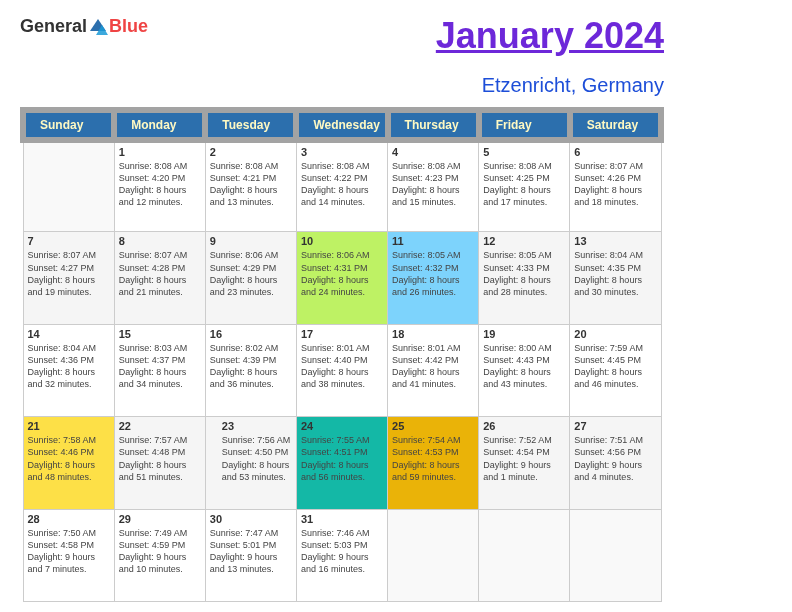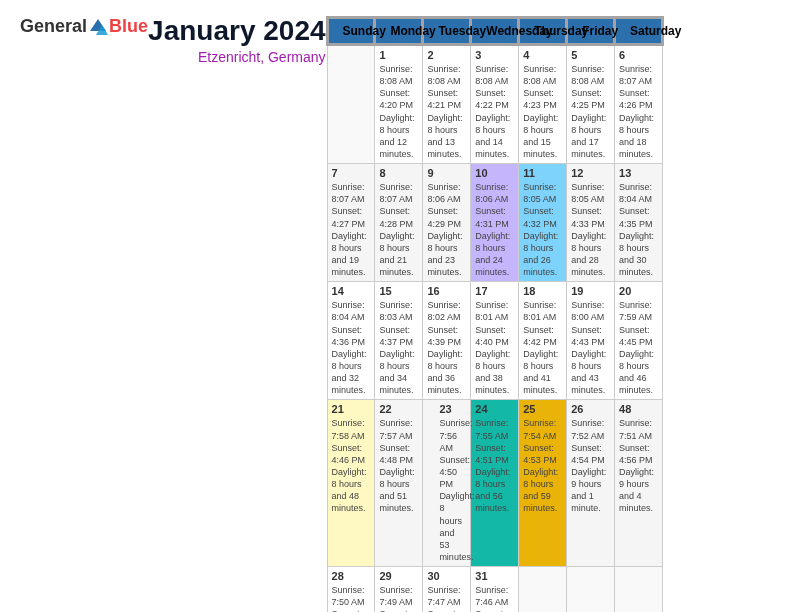--- a/index.html
+++ b/index.html
@@ -8,21 +8,21 @@
       background: #fff;
       width: 792px;
       height: 612px;
       overflow: hidden;
     }
     .page {
       width: 684px;
       height: 612px;
       padding: 16px 20px 10px 20px;
       display: flex;
-      flex-direction: row;
+      flex-direction: column;
       border-radius: 15px;
     }
     .header {
       display: flex;
       justify-content: space-between;
       align-items: flex-start;
       margin-bottom: 10px;
     }
     .logo {
       display: flex;
@@ -31,44 +31,45 @@
     }
     .logo-text {
       display: flex;
       align-items: center;
       gap: 0px;
     }
     .title-area {
       text-align: right;
     }
     .month-title {
-      font-size: 28px;
+      font-size: 36px;
       font-weight: bold;
-      color: #0f172a;
+      color: #6d28d9;
       line-height: 1.1;
+      text-decoration: underline;
     }
     .location {
-      font-size: 14px;
-      color: #a21caf;
-      margin-top: 2px;
+      font-size: 20px;
+      color: #1d4ed8;
+      margin-top: 18px;
     }
     .calendar {
       flex: 1;
       border: 1px solid #ccc;
       border-collapse: collapse;
       width: 100%;
       table-layout: fixed;
     }
     .calendar th {
       background-color: #2c6fad;
-      color: #000000;
+      color: #fef9c3;
       font-size: 12px;
       font-weight: bold;
       padding: 5px 14px;
-      border: 3px solid #a3a3a3;
+      border: 6px solid #a3a3a3;
       text-align: left;
     }
     .calendar td {
       border: 1px solid #ccc;
       vertical-align: top;
       padding: 3px 4px;
       font-size: 9.5px;
       color: #333;
       height: 82px;
       background: #fff;
@@ -162,21 +163,21 @@
             <div class="day-info">Sunrise: 8:07 AM<br>Sunset: 4:27 PM<br>Daylight: 8 hours and 19 minutes.</div>
           </td>
           <td style="background: rgb(245, 245, 245);">
             <span class="day-num">8</span>
             <div class="day-info">Sunrise: 8:07 AM<br>Sunset: 4:28 PM<br>Daylight: 8 hours and 21 minutes.</div>
           </td>
           <td style="background: rgb(245, 245, 245);">
             <span class="day-num">9</span>
             <div class="day-info">Sunrise: 8:06 AM<br>Sunset: 4:29 PM<br>Daylight: 8 hours and 23 minutes.</div>
           </td>
-          <td style="background: #c4b5fd;">
+          <td style="background: #bef264;">
             <span class="day-num">10</span>
             <div class="day-info">Sunrise: 8:06 AM<br>Sunset: 4:31 PM<br>Daylight: 8 hours and 24 minutes.</div>
           </td>
           <td style="background: #7dd3fc;">
             <span class="day-num">11</span>
             <div class="day-info">Sunrise: 8:05 AM<br>Sunset: 4:32 PM<br>Daylight: 8 hours and 26 minutes.</div>
           </td>
           <td style="background: rgb(245, 245, 245);">
             <span class="day-num">12</span>
             <div class="day-info">Sunrise: 8:05 AM<br>Sunset: 4:33 PM<br>Daylight: 8 hours and 28 minutes.</div>
@@ -210,21 +211,21 @@
           <td>
             <span class="day-num">19</span>
             <div class="day-info">Sunrise: 8:00 AM<br>Sunset: 4:43 PM<br>Daylight: 8 hours and 43 minutes.</div>
           </td>
           <td>
             <span class="day-num">20</span>
             <div class="day-info">Sunrise: 7:59 AM<br>Sunset: 4:45 PM<br>Daylight: 8 hours and 46 minutes.</div>
           </td>
         </tr>
         <tr style="background: rgb(245, 245, 245);">
-          <td style="background: #fef9c3;">
+          <td style="background: #fde047;">
             <span class="day-num">21</span>
             <div class="day-info">Sunrise: 7:58 AM<br>Sunset: 4:46 PM<br>Daylight: 8 hours and 48 minutes.</div>
           </td>
           <td style="background: rgb(245, 245, 245);">
             <span class="day-num">22</span>
             <div class="day-info">Sunrise: 7:57 AM<br>Sunset: 4:48 PM<br>Daylight: 8 hours and 51 minutes.</div>
           </td>
           <td style="background: rgb(245, 245, 245); padding-left: 16px;">
             <span class="day-num">23</span>
             <div class="day-info">Sunrise: 7:56 AM<br>Sunset: 4:50 PM<br>Daylight: 8 hours and 53 minutes.</div>
@@ -235,21 +236,21 @@
           </td>
           <td style="background: #eab308;">
             <span class="day-num">25</span>
             <div class="day-info">Sunrise: 7:54 AM<br>Sunset: 4:53 PM<br>Daylight: 8 hours and 59 minutes.</div>
           </td>
           <td style="background: rgb(245, 245, 245);">
             <span class="day-num">26</span>
             <div class="day-info">Sunrise: 7:52 AM<br>Sunset: 4:54 PM<br>Daylight: 9 hours and 1 minute.</div>
           </td>
           <td style="background: rgb(245, 245, 245);">
-            <span class="day-num">48</span>
+            <span class="day-num">27</span>
             <div class="day-info">Sunrise: 7:51 AM<br>Sunset: 4:56 PM<br>Daylight: 9 hours and 4 minutes.</div>
           </td>
         </tr>
         <tr style="background: rgb(255, 255, 255);">
           <td>
             <span class="day-num">28</span>
             <div class="day-info">Sunrise: 7:50 AM<br>Sunset: 4:58 PM<br>Daylight: 9 hours and 7 minutes.</div>
           </td>
           <td>
             <span class="day-num">29</span>

